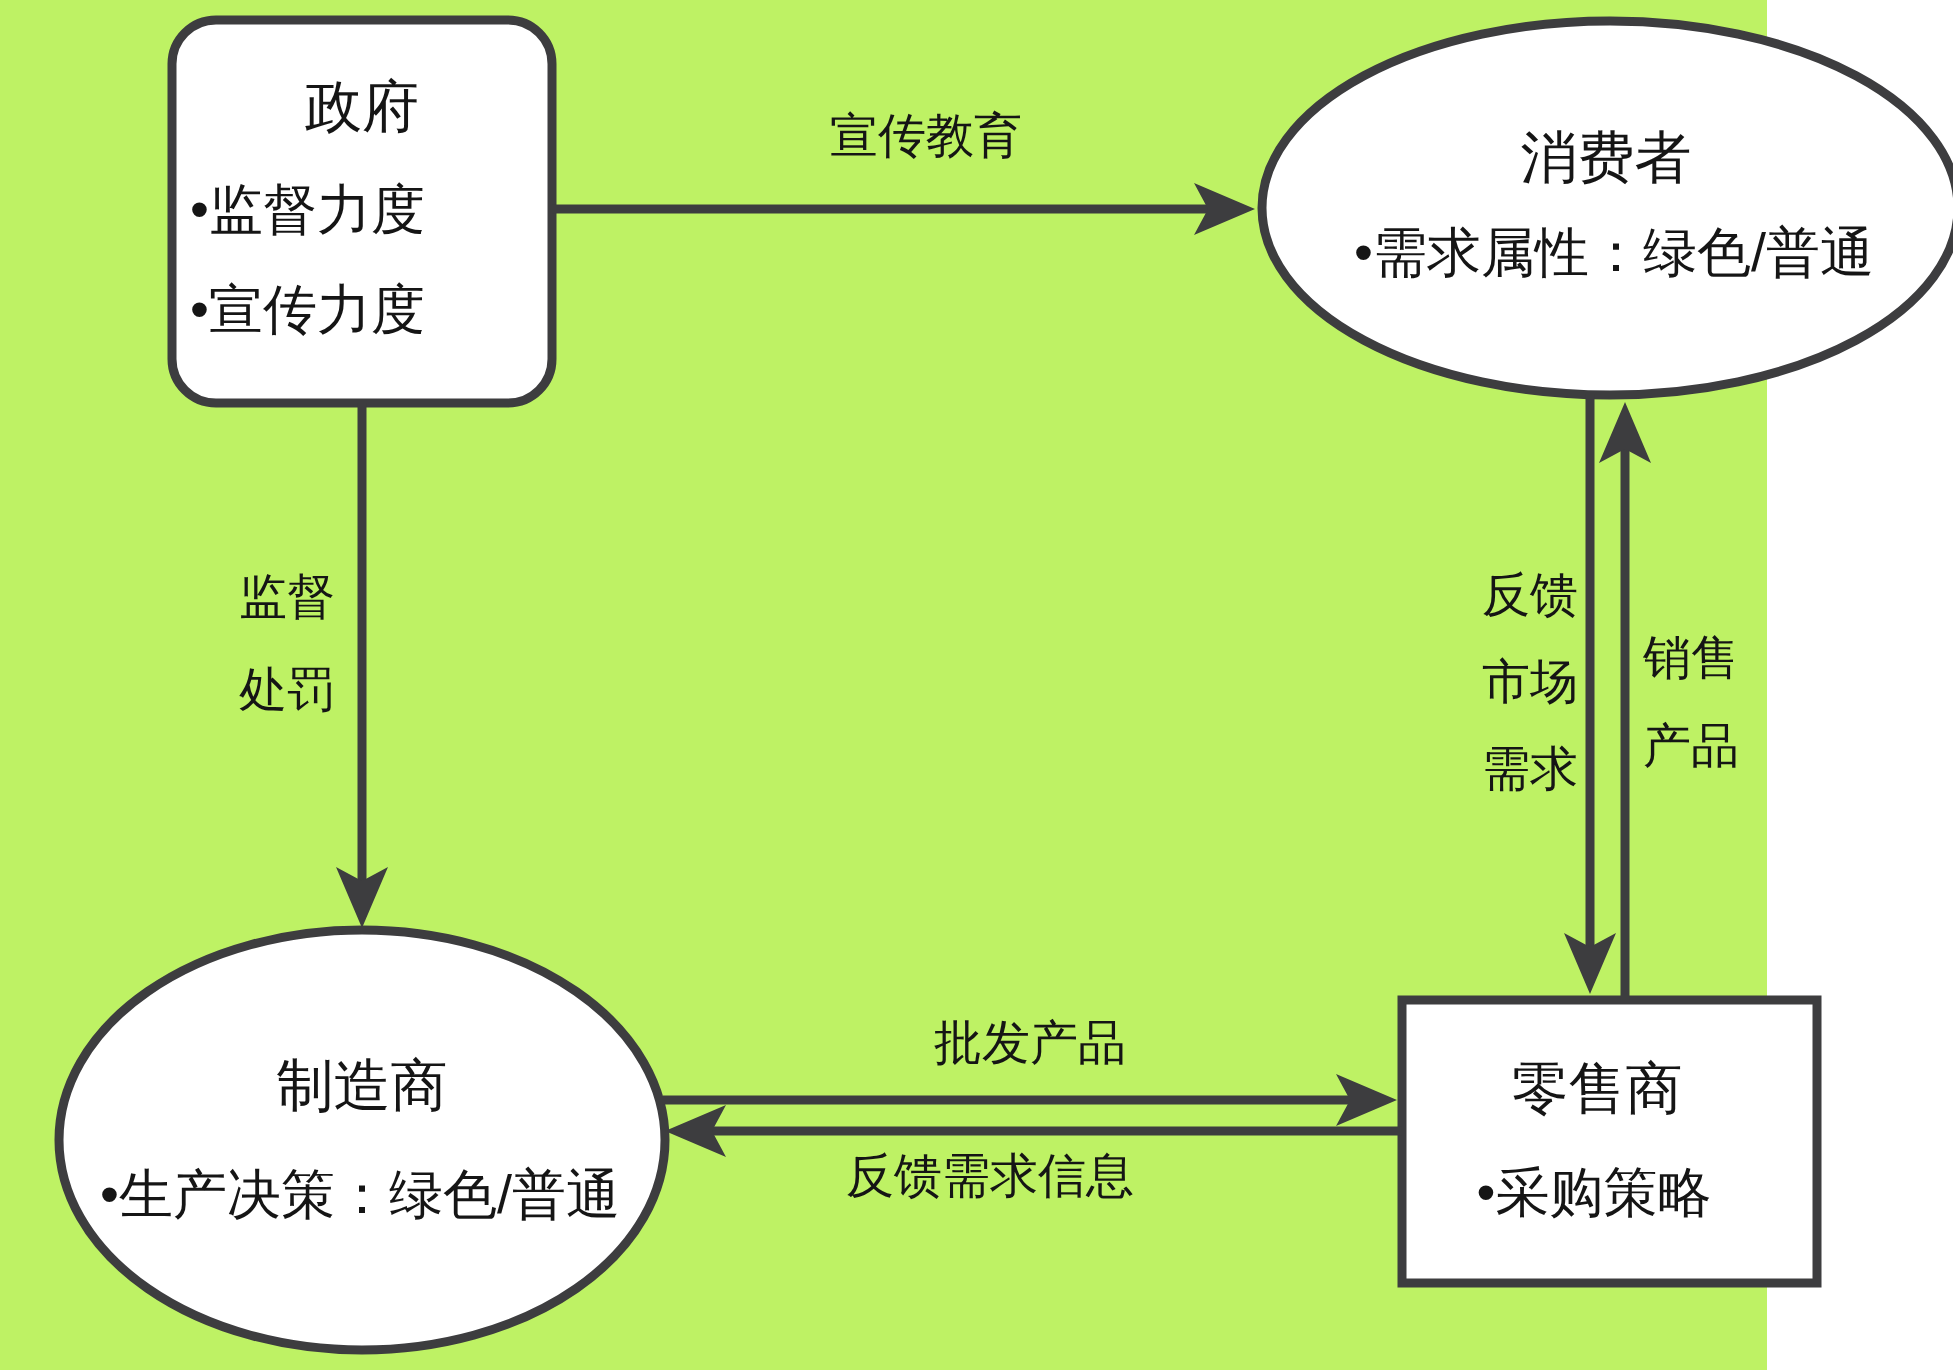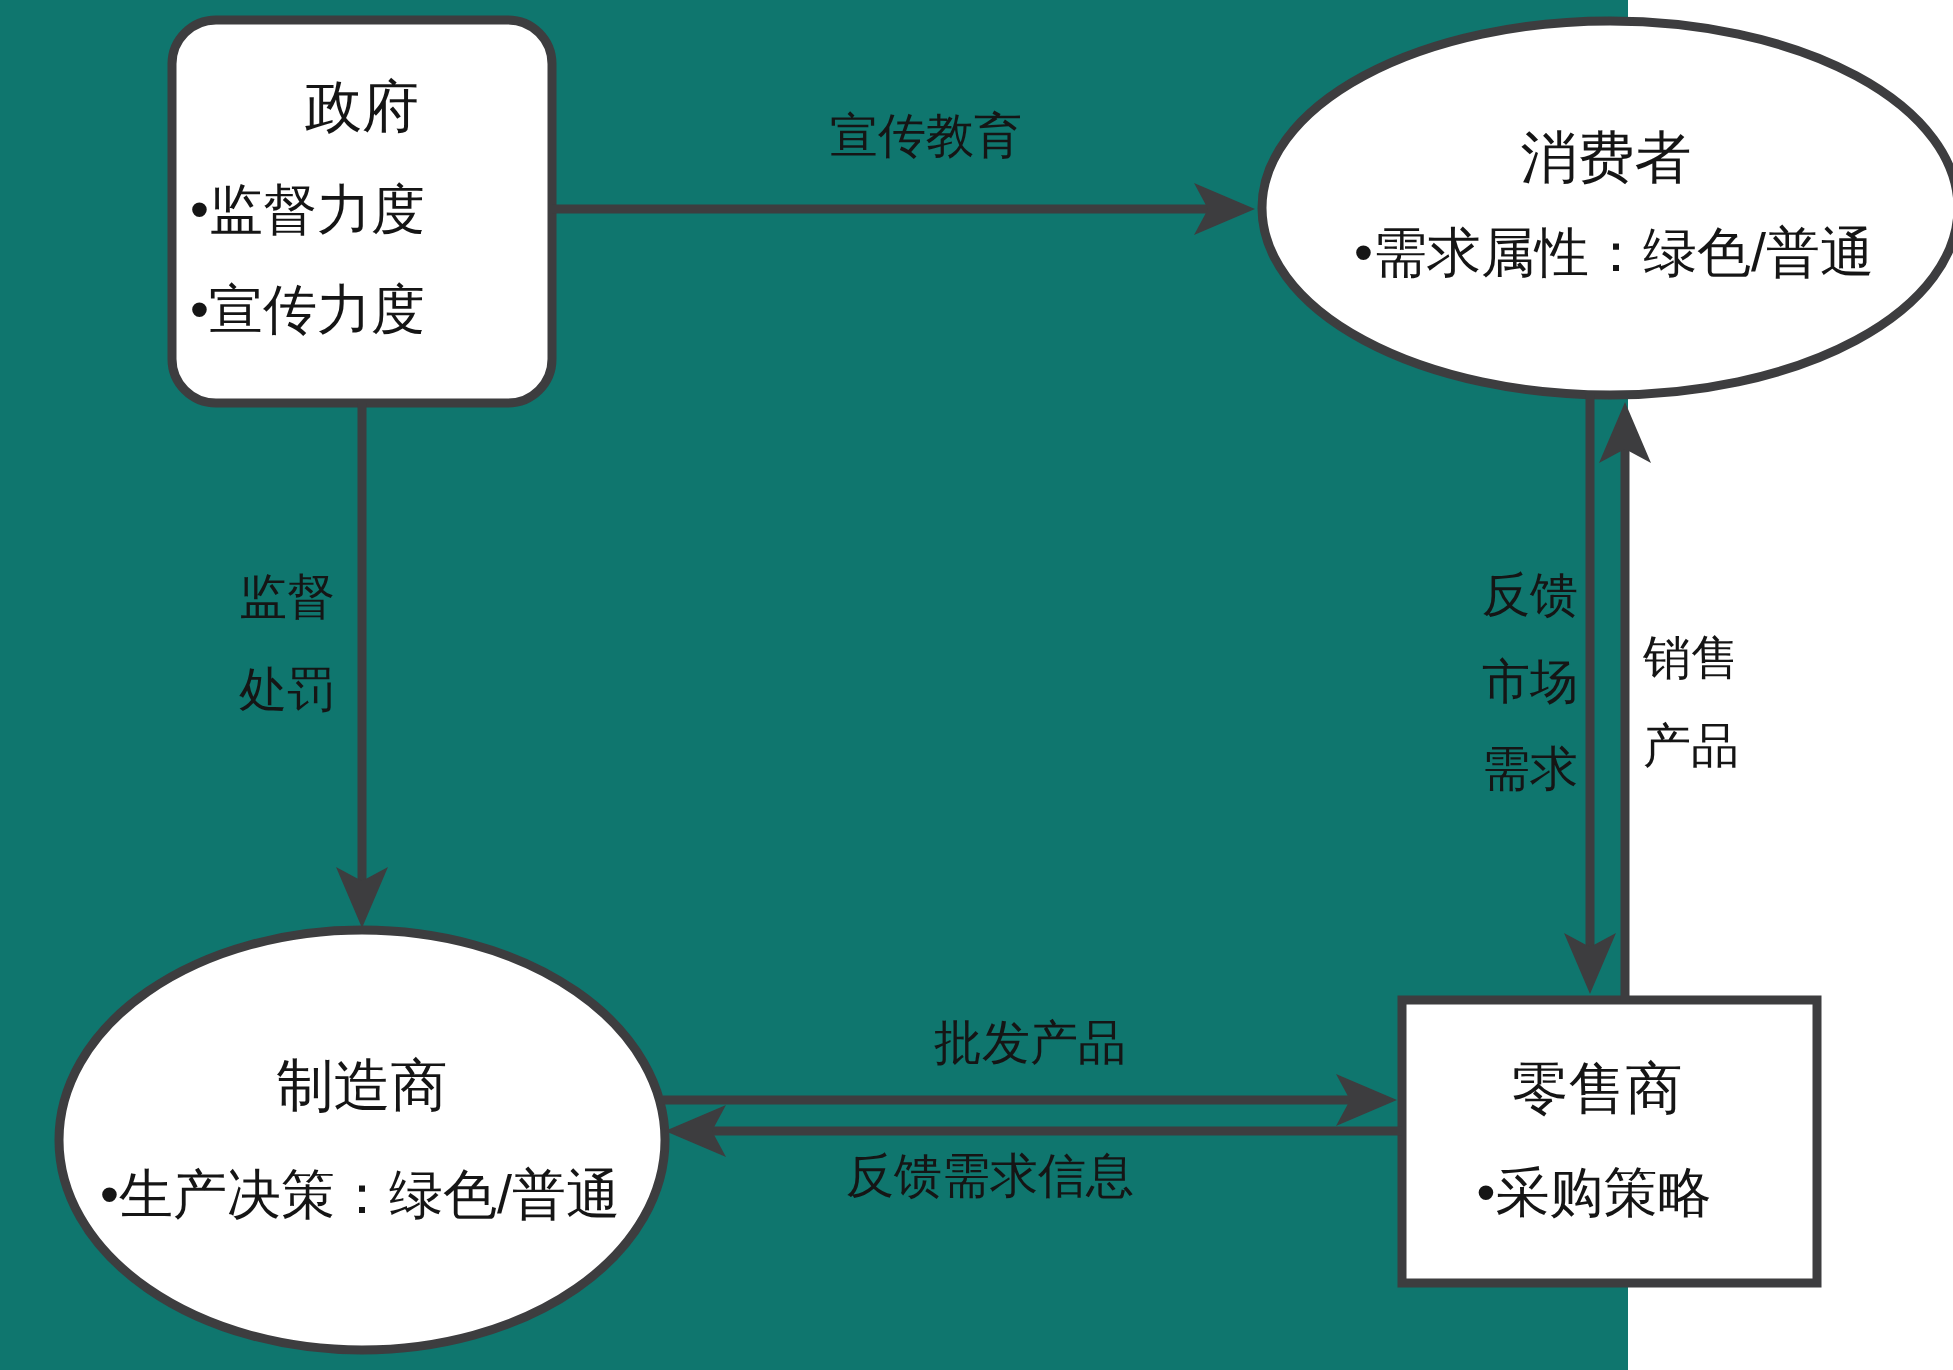--- a/index.html
+++ b/index.html
@@ -5,23 +5,23 @@
   html, body {
     margin: 0;
     padding: 0;
     background: #ffffff;
     width: 1953px;
     height: 1370px;
     overflow: hidden;
   }
   .diagram-wrap {
     position: relative;
-    width: 1628px;
+    width: 1767px;
     height: 1370px;
-    background: #0f766e;
+    background: #bef264;
   }
   svg {
     display: block;
   }
   .node-shape {
     fill: #ffffff;
     stroke: #3d3d3f;
     stroke-width: 9;
   }
   .edge-line {

